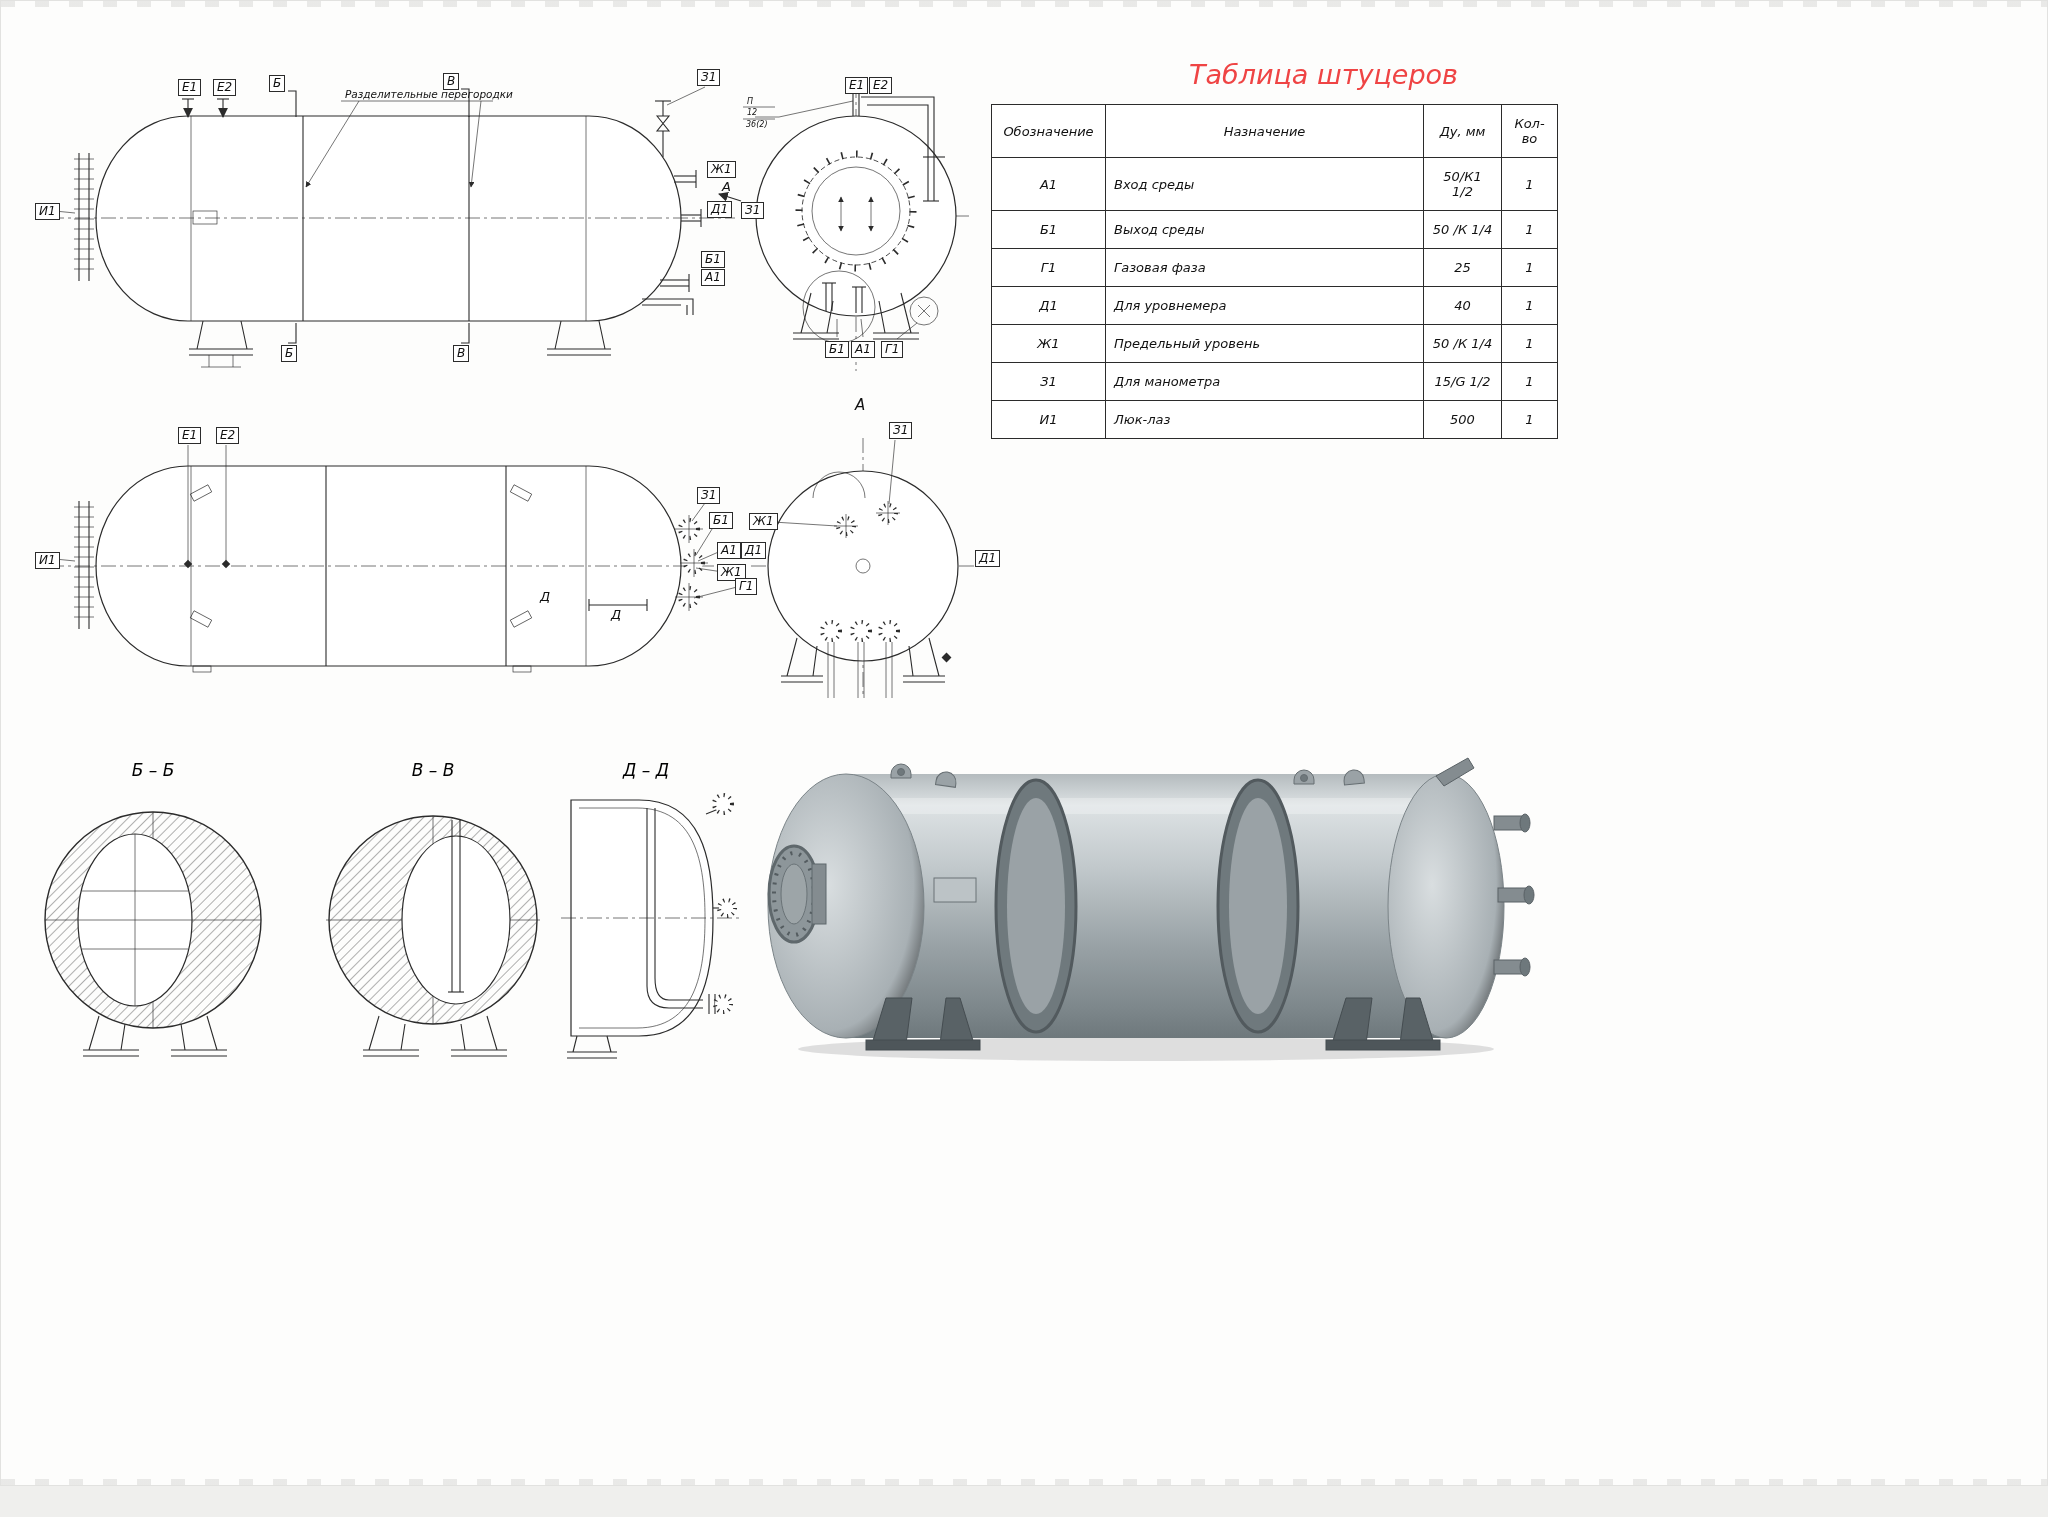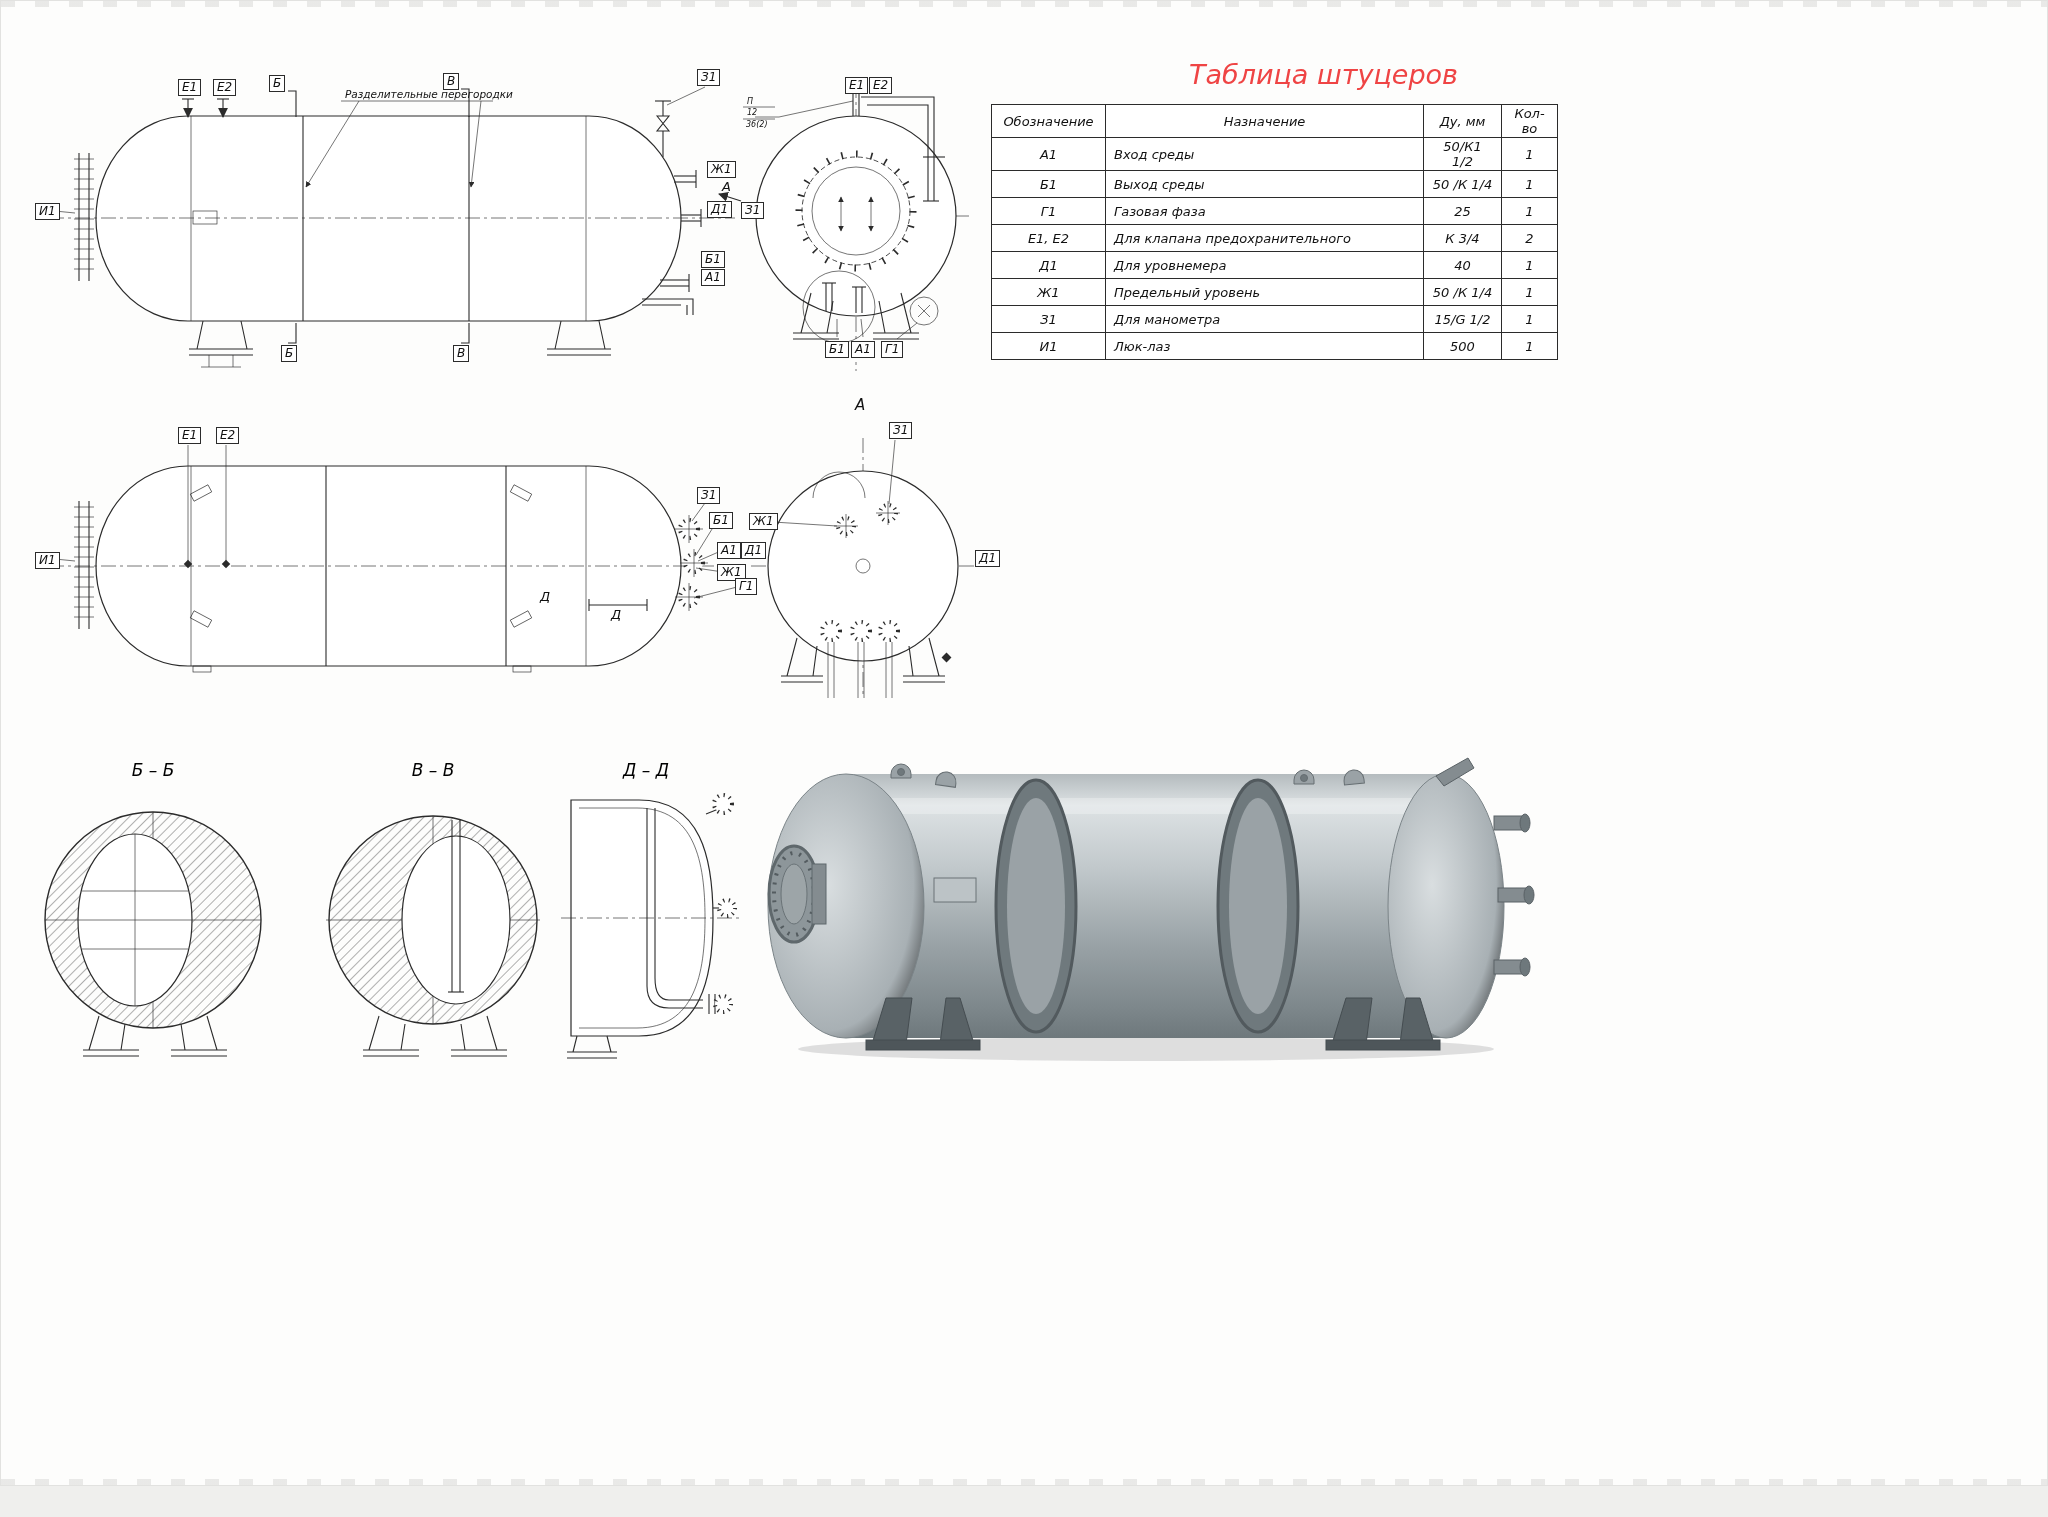--- a/index.html
+++ b/index.html
@@ -16,21 +16,21 @@
   .cl{fill:none;stroke:#2b2b2b;stroke-width:.65;stroke-dasharray:15 4 3 4}
   .dash{fill:none;stroke:#2b2b2b;stroke-width:.85;stroke-dasharray:5 3}
   .blk{fill:#2b2b2b}
   .lbl{position:absolute;border:1px solid #2b2b2b;background:#fff;font:italic 12px/15px "DejaVu Sans",sans-serif;color:#111;padding:0 3px;white-space:nowrap;z-index:3}
   .mark{position:absolute;font:italic 13px "DejaVu Sans",sans-serif;color:#111;white-space:nowrap;z-index:3}
   .note{position:absolute;font:italic 10.5px "DejaVu Sans",sans-serif;color:#111;white-space:nowrap;z-index:3}
   .tiny{position:absolute;font:italic 8px "DejaVu Sans",sans-serif;color:#111;white-space:nowrap;z-index:3}
   .sec-title{position:absolute;font:italic 17px "DejaVu Sans",sans-serif;color:#000000;transform:translateX(-50%);white-space:nowrap}
   .tbl-title{position:absolute;left:1188px;top:58px;font:italic 27px "DejaVu Sans",sans-serif;color:#ef4444}
   table.nozzles{position:absolute;left:990px;top:103px;border-collapse:collapse;font:italic 13px "DejaVu Sans",sans-serif;color:#111;background:#fff}
-  table.nozzles th,table.nozzles td{border:1.2px solid #2b2b2b;height:27px;padding:1px 8px;font-weight:normal}
+  table.nozzles th,table.nozzles td{border:1.2px solid #2b2b2b;height:27px;padding:11px 8px;font-weight:normal}
   table.nozzles th{text-align:center}
   .c-code{width:114px;text-align:center}
   .c-purp{width:318px;text-align:left}
   .c-dn{width:78px;text-align:center}
   .c-qty{width:56px;text-align:center}
 </style>
 </head>
 <body>
 
 <div class="sheet">
@@ -224,26 +224,20 @@
         <td class="c-code">Б1</td>
         <td class="c-purp">Выход среды</td>
         <td class="c-dn">50 /К 1/4</td>
         <td class="c-qty">1</td>
       </tr>
       <tr>
         <td class="c-code">Г1</td>
         <td class="c-purp">Газовая фаза</td>
         <td class="c-dn">25</td>
         <td class="c-qty">1</td>
-      </tr>
-      <tr>
-        <td class="c-code">Е1, Е2</td>
-        <td class="c-purp">Для клапана предохранительного</td>
-        <td class="c-dn">К 3/4</td>
-        <td class="c-qty">2</td>
       </tr>
       <tr>
         <td class="c-code">Д1</td>
         <td class="c-purp">Для уровнемера</td>
         <td class="c-dn">40</td>
         <td class="c-qty">1</td>
       </tr>
       <tr>
         <td class="c-code">Ж1</td>
         <td class="c-purp">Предельный уровень</td>

